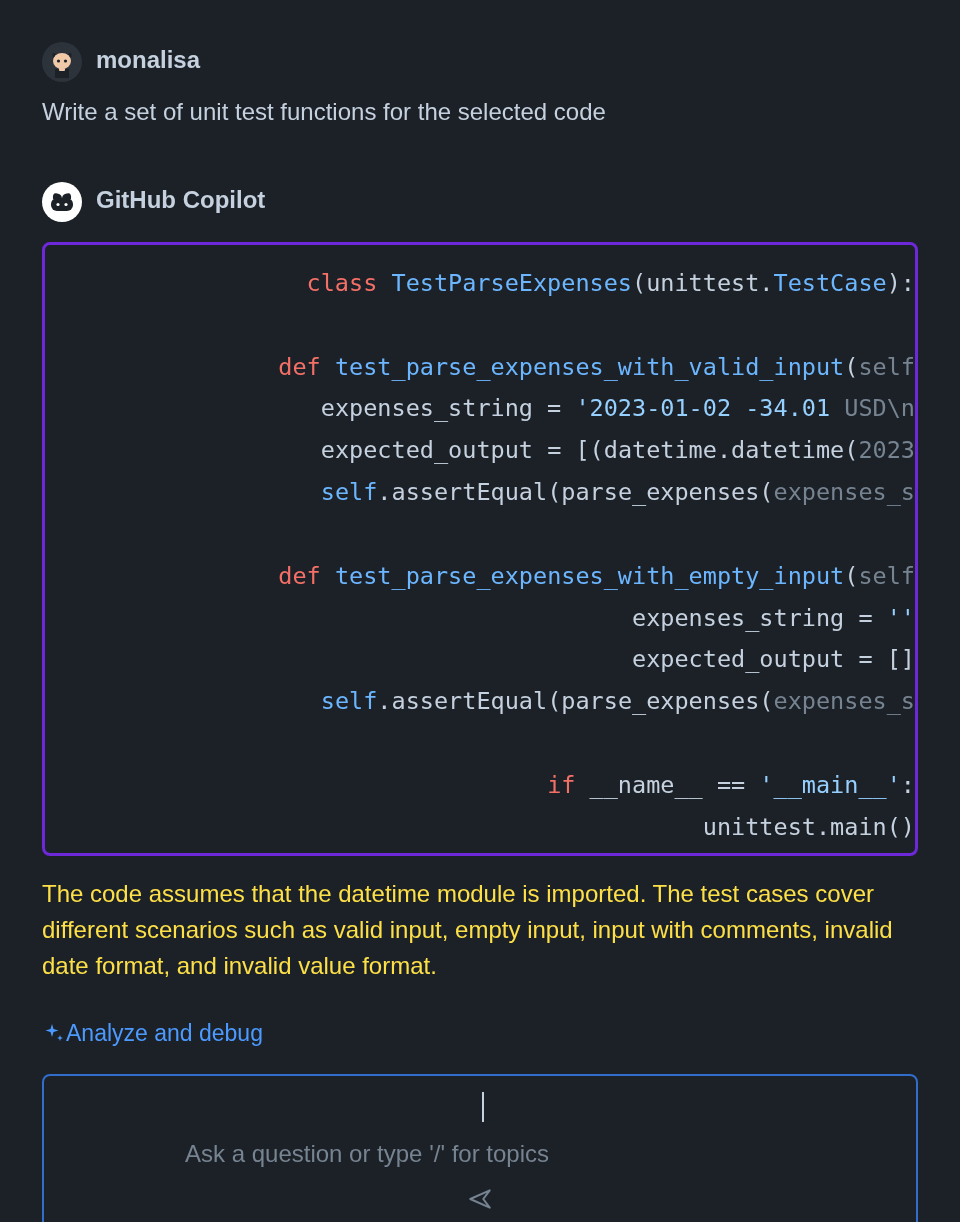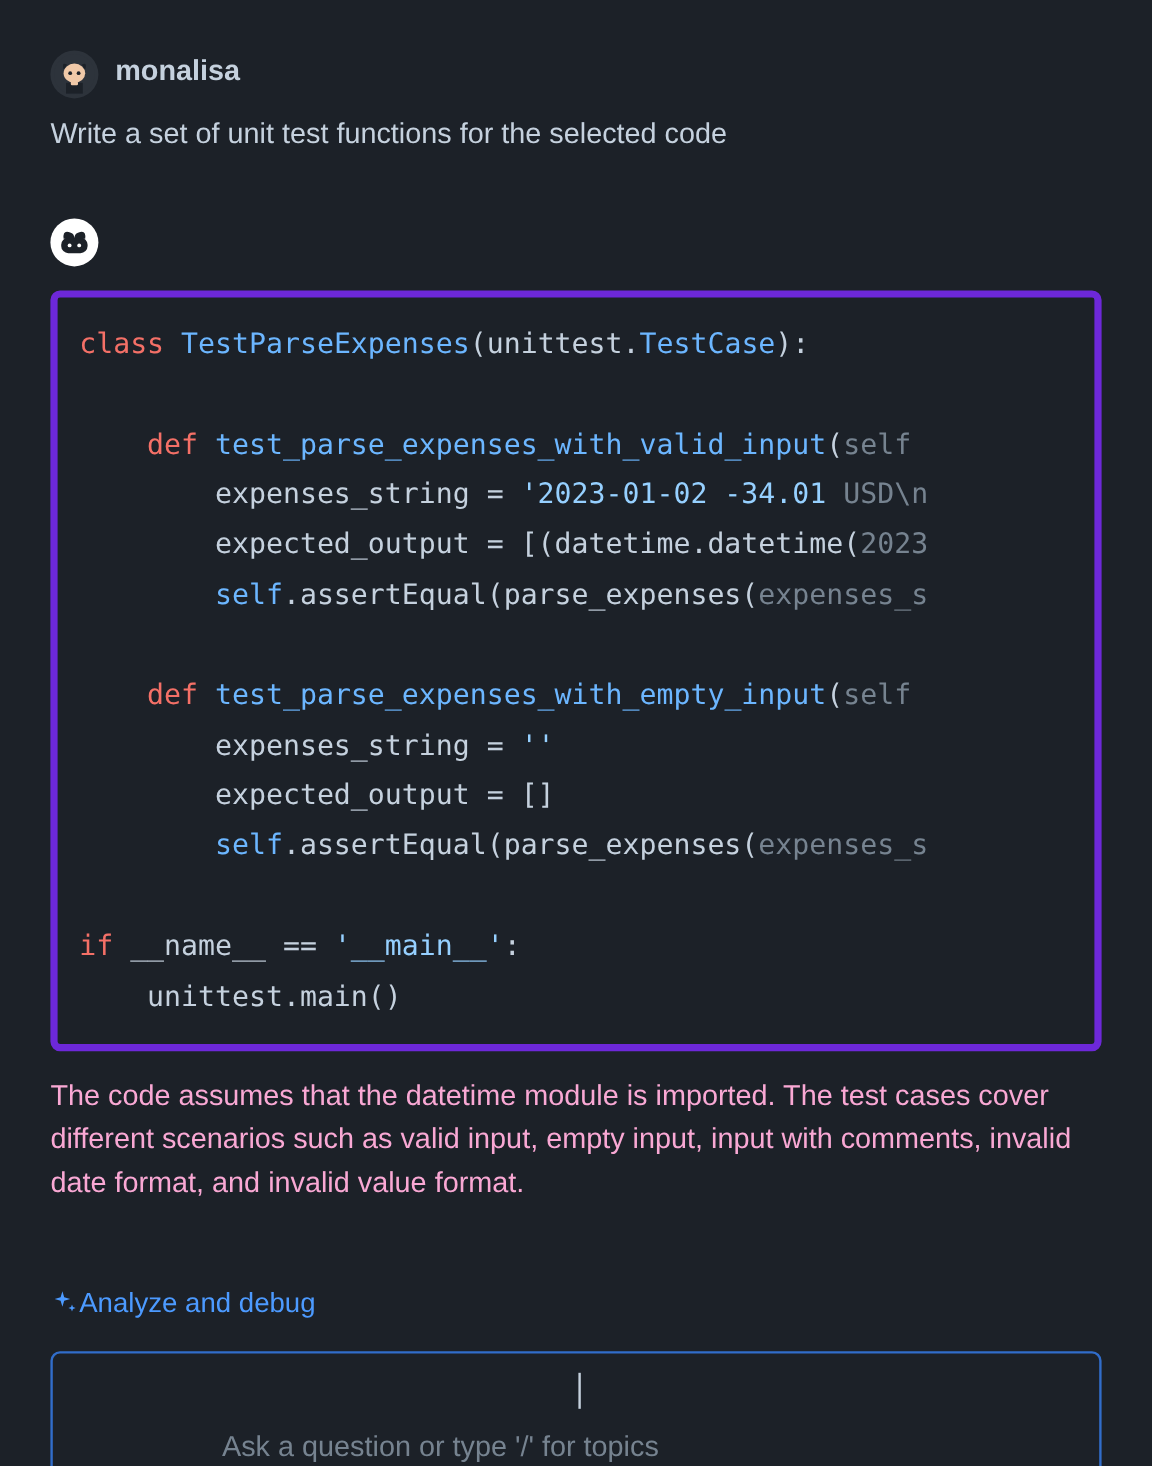--- a/index.html
+++ b/index.html
@@ -18,43 +18,44 @@
     width: 40px; height: 40px; border-radius: 50%;
     background: #2d333b; display: flex; align-items: center; justify-content: center;
   }
   .avatar-copilot {
     width: 40px; height: 40px; border-radius: 50%;
     background: #ffffff; display: flex; align-items: center; justify-content: center;
   }
   .username { font-weight: 600; color: #c5d1de; }
   .user-msg { color: #c5d1de; margin-bottom: 52px; }
   .code-block {
-    border: 6px solid #6d28d9;
+    border: 3px solid #6d28d9;
     border-radius: 8px;
-    padding: 18px 0 18px 18px;
+    padding: 18px 0 4px 18px;
     margin-top: 20px;
     margin-bottom: 20px;
     overflow: hidden;
     background: #1c2128;
+    text-align: right;
   }
   pre {
     font-family: ui-monospace, SFMono-Regular, "SF Mono", Menlo, Consolas, monospace;
     font-size: 23.5px;
     line-height: 1.78;
     white-space: pre;
     color: #c5d1de;
   }
   .tok-kw { color: #f47067; }
   .tok-cls { color: #6cb6ff; }
   .tok-fn { color: #6cb6ff; }
   .tok-param { color: #768390; }
   .tok-str { color: #96d0ff; }
   .tok-self { color: #6cb6ff; }
   .tok-dim { color: #768390; }
-  .explain { color: #f9a8d4; margin-bottom: 64px; }
+  .explain { color: #fde047; margin-bottom: 32px; }
   .analyze-row { display: flex; align-items: center; margin-bottom: 24px; }
   .analyze-link { color: #4c9aff; font-weight: 500; cursor: pointer; font-size: 23px;}
   .input-box {
     border: 2px solid #316dca;
     border-radius: 8px;
     padding: 16px 18px;
     display: flex;
     align-items: center;
     gap: 18px;
     background: #1c2128;
@@ -99,20 +100,21 @@
 <div class="msg-header">
   <div class="avatar-copilot">
     <svg width="30" height="30" viewBox="0 0 30 30">
       <rect x="4" y="11" width="22" height="13" rx="6" fill="#1c2128"></rect>
       <path d="M6 12 Q5 4 12 7 Q15 8 15 12" fill="#1c2128"></path>
       <path d="M24 12 Q25 4 18 7 Q15 8 15 12" fill="#1c2128"></path>
       <circle cx="11" cy="17.5" r="1.6" fill="#fff"></circle>
       <circle cx="19" cy="17.5" r="1.6" fill="#fff"></circle>
     </svg>
   </div>
+  <span class="username">GitHub Copilot</span>
 </div>
 
 <div class="code-block">
 <pre><span class="tok-kw">class</span> <span class="tok-cls">TestParseExpenses</span><span>(</span><span>unittest</span><span>.</span><span class="tok-cls">TestCase</span><span>):</span>
 
     <span class="tok-kw">def</span> <span class="tok-fn">test_parse_expenses_with_valid_input</span>(<span class="tok-param">self</span>
         <span>expenses_string = </span><span class="tok-str">'2023-01-02 -34.01 </span><span class="tok-dim">USD\n</span>
         <span>expected_output = [(datetime.datetime(</span><span class="tok-dim">2023</span>
         <span class="tok-self">self</span><span>.assertEqual(parse_expenses(</span><span class="tok-dim">expenses_s</span>
 

